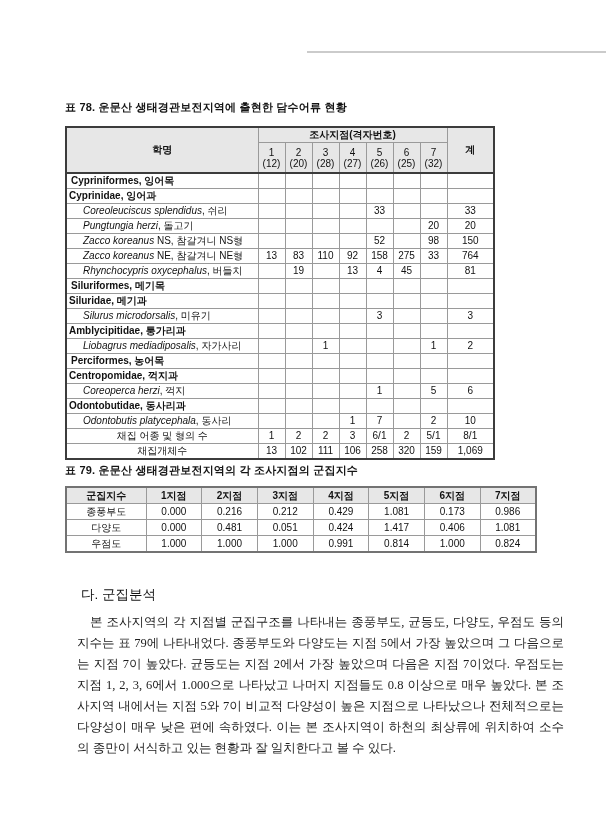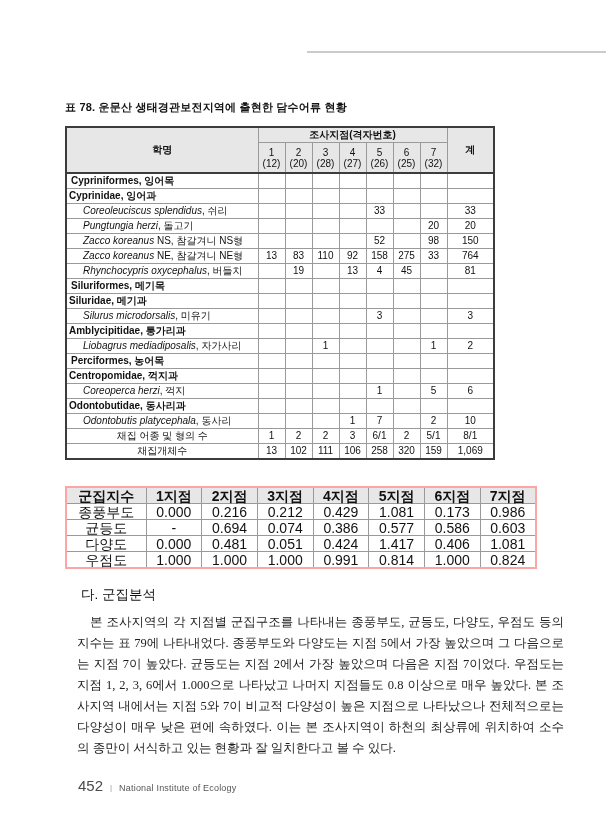--- a/index.html
+++ b/index.html
@@ -57,22 +57,22 @@
   .t78 td { text-align:center; }
   .t78 td.name { text-align:left; }
   .t78 tr.order td.name  { font-weight:bold; padding-left:4px; }
   .t78 tr.family td.name { font-weight:bold; padding-left:2px;margin-top:12px; }
   .t78 tr.species td.name{ padding-left:16px; }
   .t78 tr.summary td.name{ text-align:center; }
 
   
   .t79 {
     position:absolute; left:65px; top:486px; width:470px;
-    font-size:14px; color:#111;
-    border:2px solid #fca5a5;
+    font-size:10px; color:#111;
+    border:2px solid #737373;
   }
   .t79 th, .t79 td {
     border:1px solid #9a9a9a; padding:0 2px;
     height:15px; line-height:14px; text-align:center; white-space:nowrap;
   }
   .t79 thead th { background:#e7e7e7; font-weight:bold; }
   .t79 thead { border-bottom:1.5px solid #3c3c3c; }
 
   
   .heading {
@@ -359,20 +359,21 @@
           <td>111</td>
           <td>106</td>
           <td>258</td>
           <td>320</td>
           <td>159</td>
           <td>1,069</td>
         </tr>
       </tbody>
     </table>
 
+  <div class="caption caption79">표 79. 운문산 생태경관보전지역의 각 조사지점의 군집지수</div>
   <table class="t79">
       <colgroup>
         <col style="width: 80px;">
         <col style="width: 55.7px;">
         <col style="width: 55.7px;">
         <col style="width: 55.7px;">
         <col style="width: 55.7px;">
         <col style="width: 55.7px;">
         <col style="width: 55.7px;">
         <col style="width: 55.7px;">
@@ -394,30 +395,20 @@
           <td>종풍부도</td>
           <td>0.000</td>
           <td>0.216</td>
           <td>0.212</td>
           <td>0.429</td>
           <td>1.081</td>
           <td>0.173</td>
           <td>0.986</td>
         </tr>
         <tr>
-          <td>균등도</td>
-          <td>-</td>
-          <td>0.694</td>
-          <td>0.074</td>
-          <td>0.386</td>
-          <td>0.577</td>
-          <td>0.586</td>
-          <td>0.603</td>
-        </tr>
-        <tr>
           <td>다양도</td>
           <td>0.000</td>
           <td>0.481</td>
           <td>0.051</td>
           <td>0.424</td>
           <td>1.417</td>
           <td>0.406</td>
           <td>1.081</td>
         </tr>
         <tr>
@@ -429,19 +420,14 @@
           <td>0.814</td>
           <td>1.000</td>
           <td>0.824</td>
         </tr>
       </tbody>
     </table>
 
   <h3 class="heading">다. 군집분석</h3>
   <p class="body-text">본 조사지역의 각 지점별 군집구조를 나타내는 종풍부도, 균등도, 다양도, 우점도 등의 지수는 표 79에 나타내었다. 종풍부도와 다양도는 지점 5에서 가장 높았으며 그 다음으로는 지점 7이 높았다. 균등도는 지점 2에서 가장 높았으며 다음은 지점 7이었다. 우점도는 지점 1, 2, 3, 6에서 1.000으로 나타났고 나머지 지점들도 0.8 이상으로 매우 높았다. 본 조사지역 내에서는 지점 5와 7이 비교적 다양성이 높은 지점으로 나타났으나 전체적으로는 다양성이 매우 낮은 편에 속하였다. 이는 본 조사지역이 하천의 최상류에 위치하여 소수의 종만이 서식하고 있는 현황과 잘 일치한다고 볼 수 있다.</p>
 
-  <div class="footer">
-    <span class="pageno">452</span>
-    <span class="fsep">|</span>
-    <span class="inst">National Institute of Ecology</span>
-  </div>
 
 </div>
 
 </body></html>

